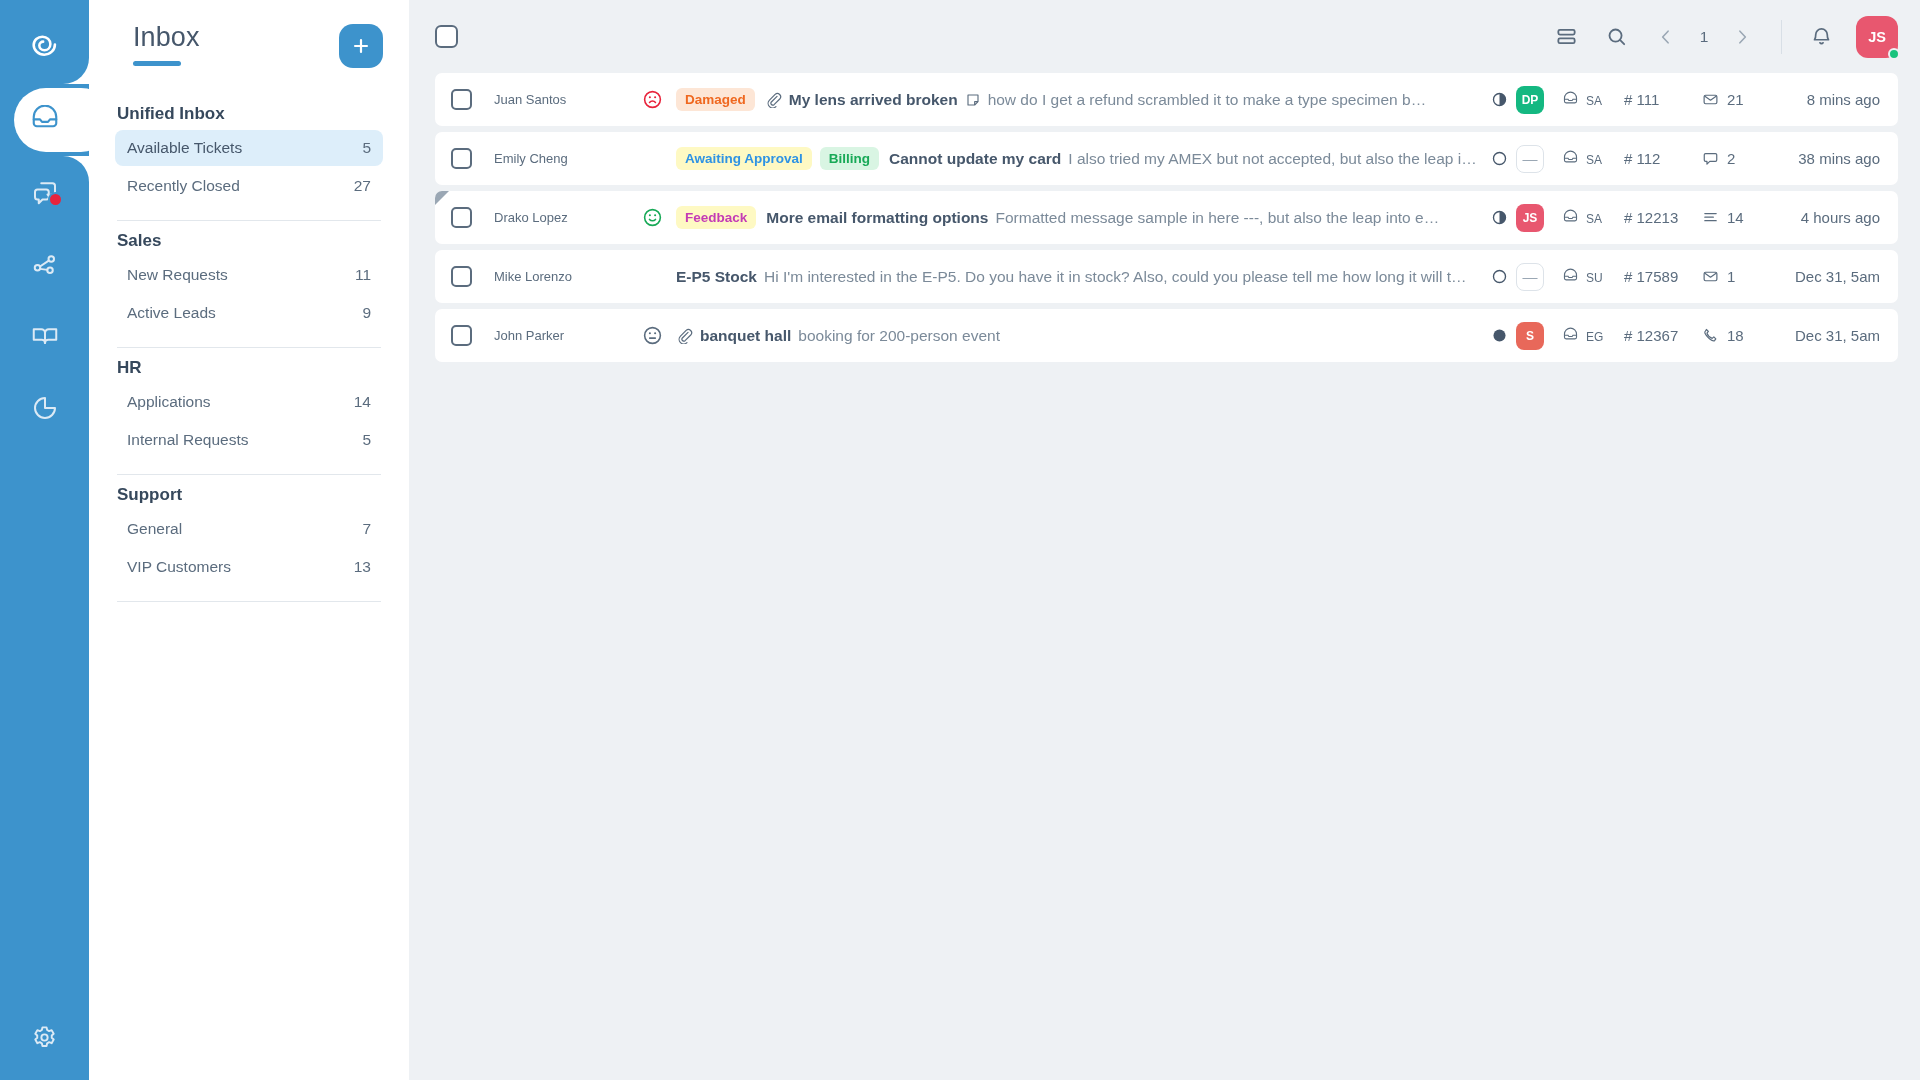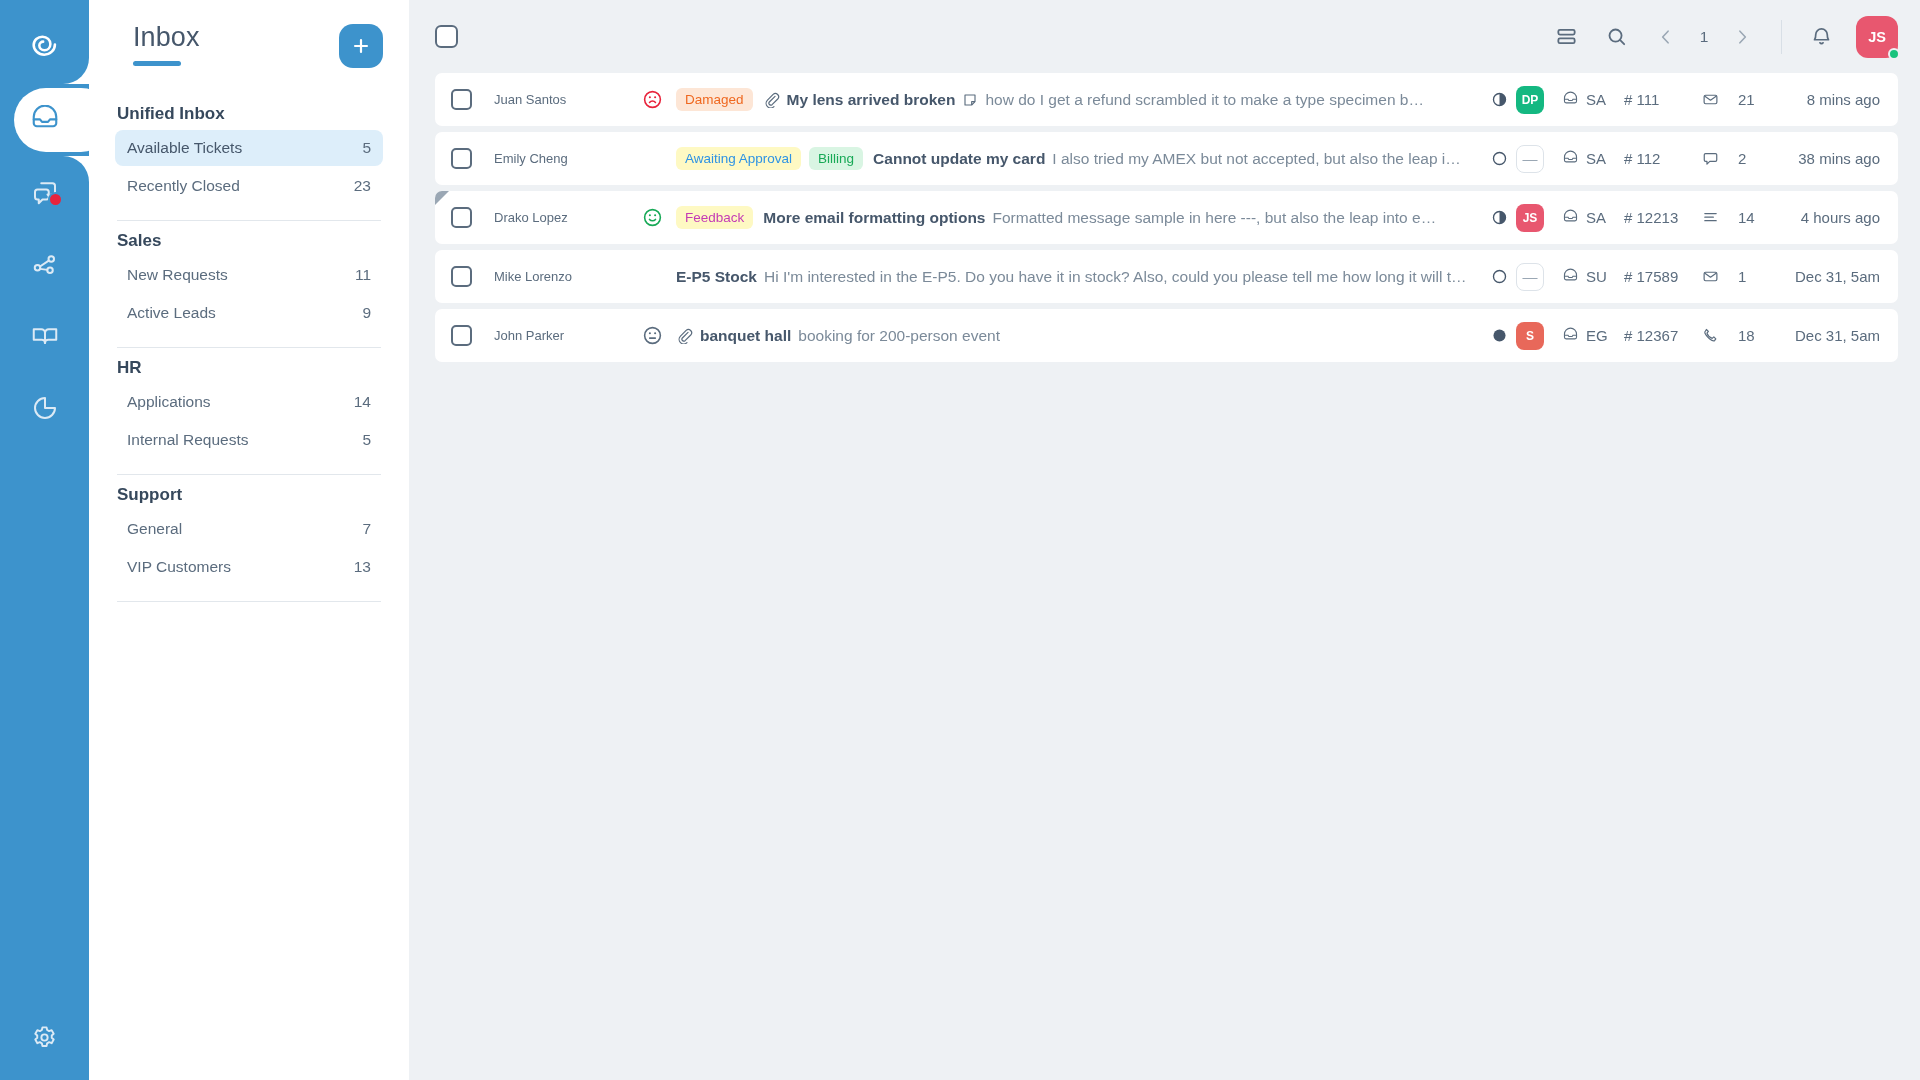--- a/index.html
+++ b/index.html
@@ -118,43 +118,43 @@
     border-color: #9aa7b4 transparent transparent transparent;
   }
   .row .chk { width: 21px; height: 21px; flex: 0 0 21px; border-radius: 5px; }
   .sender {
     width: 148px; flex: 0 0 148px; margin-left: 22px;
     font-size: 13px; color: #5b6c7e; white-space: nowrap; overflow: hidden;
   }
   .mood { width: 34px; flex: 0 0 34px; display: flex; align-items: center; }
   .tags { display: flex; align-items: center; gap: 8px; margin-right: 10px; flex: 0 0 auto; }
   .tag {
-    font-size: 13.5px; font-weight: normal; padding: 4px 9px;
+    font-size: 13.5px; font-weight: bold; padding: 4px 9px;
     border-radius: 6px; white-space: nowrap; line-height: 1.15; text-align: right;
   }
   .subject-wrap {
     flex: 1 1 auto; min-width: 0; display: flex; align-items: center; gap: 7px;
     font-size: 15.5px; overflow: hidden; white-space: nowrap;
   }
   .subject { font-weight: bold; color: #46576b; flex: 0 0 auto; }
   .preview {
     color: #7b8a99; flex: 1 1 auto; min-width: 0; overflow: hidden;
     text-overflow: ellipsis; white-space: nowrap;
   }
   .meta { display: flex; align-items: center; flex: 0 0 auto; }
   .status-ic { width: 34px; flex: 0 0 34px; display: flex; justify-content: center; }
   .assignee {
     width: 28px; height: 28px; border-radius: 8px; display: flex;
     align-items: center; justify-content: center; font-size: 12px;
     font-weight: bold; color: #fff; margin-right: 18px; flex: 0 0 28px;
   }
   .assignee.empty { background: #fff; border: 1.4px solid #dde3e9; color: #9aa7b4; font-weight: 400; font-size: 15px; }
-  .channel { display: flex; align-items: flex-end; gap: 7px; width: 62px; flex: 0 0 62px; color: #5b6c7e; font-size: 15px; }
+  .channel { display: flex; align-items: flex-end; gap: 7px; width: 62px; flex: 0 0 62px; color: #5b6c7e; font-size: 12px; }
   .ticket-id { width: 78px; flex: 0 0 78px; font-size: 15px; color: #5b6c7e; white-space: nowrap; }
-  .count { display: flex; align-items: center; gap: 19px; width: 66px; flex: 0 0 66px; color: #5b6c7e; font-size: 15px; }
+  .count { display: flex; align-items: center; gap: 8px; width: 66px; flex: 0 0 66px; color: #5b6c7e; font-size: 15px; }
   .time { width: 112px; flex: 0 0 112px; text-align: right; font-size: 15px; color: #5b6c7e; white-space: nowrap; }
   svg { display: block; }
 </style>
 </head>
 <body>
 
 <div class="app">
 
   <div class="rail">
     <div class="rail-logo">
@@ -240,21 +240,21 @@
     </div>
 
     <div class="group">
       <div class="group-title">Unified Inbox</div>
       <div class="nav-item active">
         <span>Available Tickets</span>
         <span class="nav-count">5</span>
       </div>
       <div class="nav-item">
         <span>Recently Closed</span>
-        <span class="nav-count">23</span>
+        <span class="nav-count">27</span>
       </div>
       <div class="divider"></div>
     </div>
 
     <div class="group">
       <div class="group-title">Sales</div>
       <div class="nav-item">
         <span>New Requests</span>
         <span class="nav-count">11</span>
       </div>

